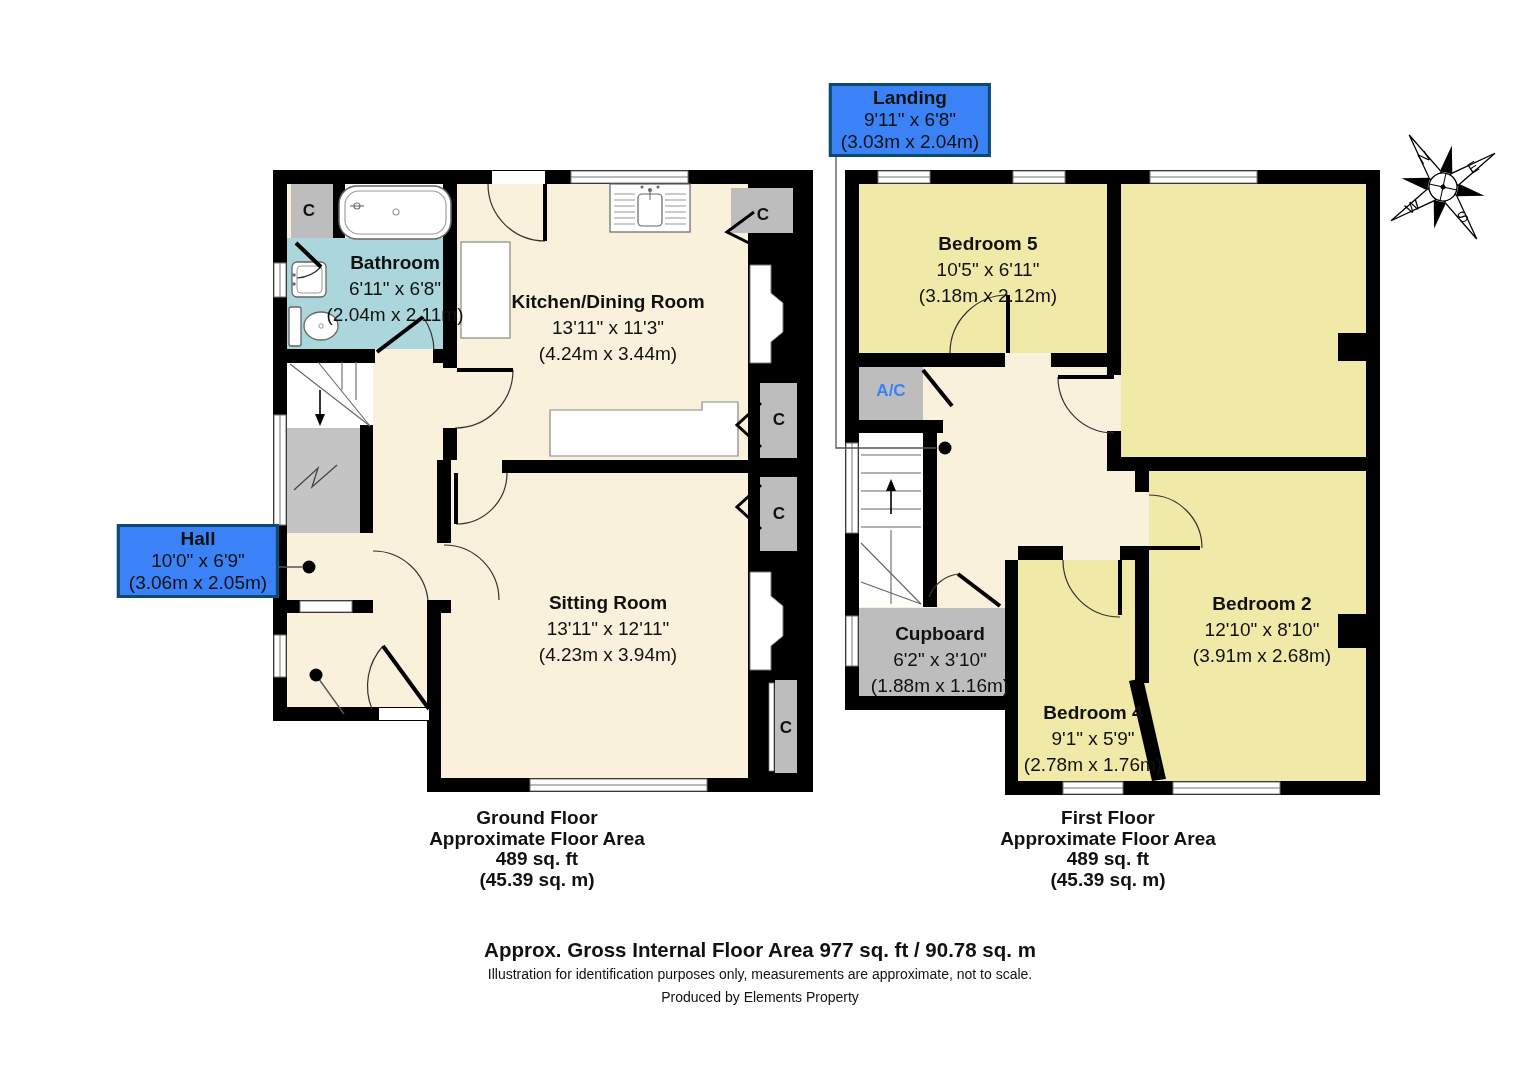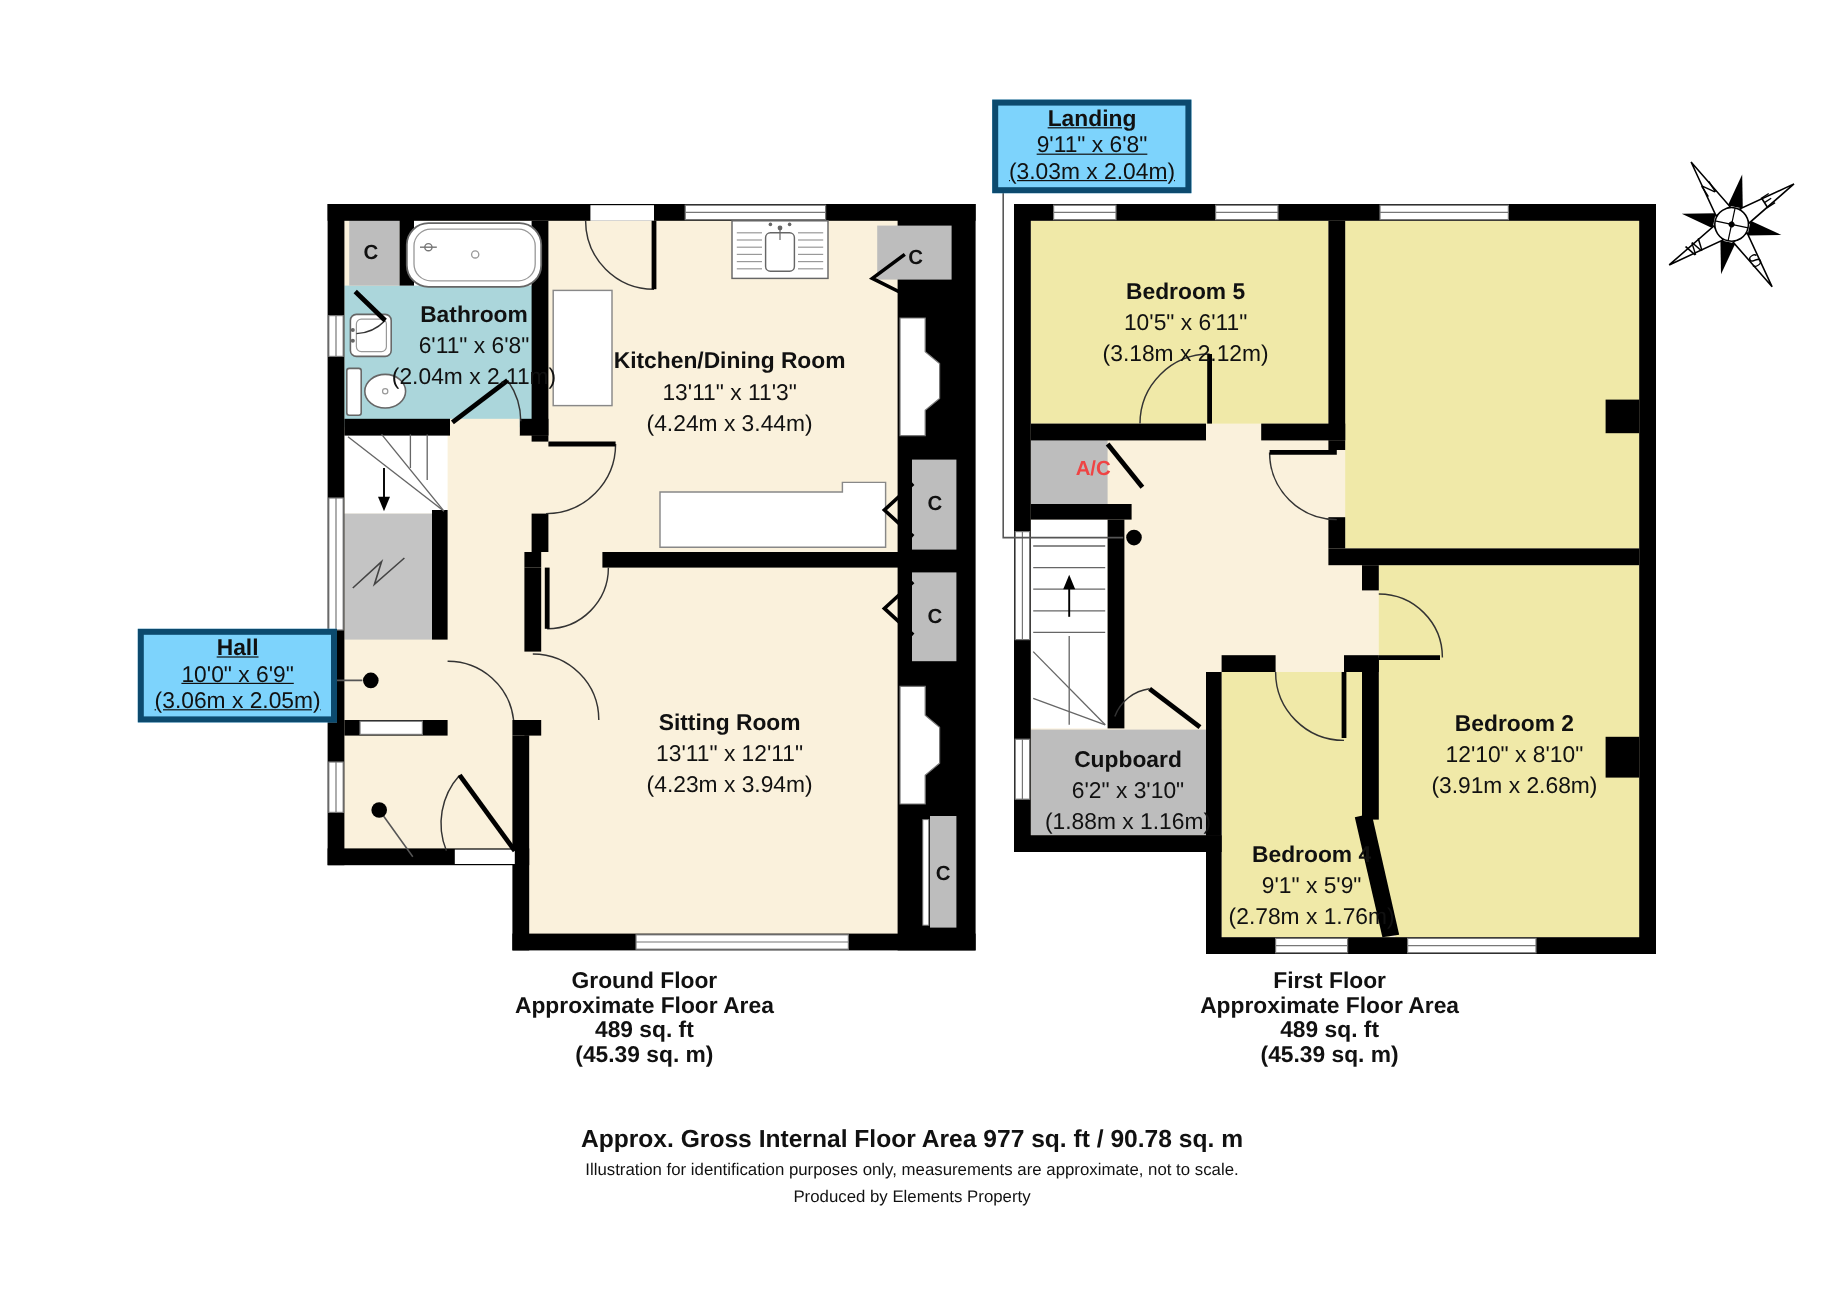--- a/index.html
+++ b/index.html
@@ -4,25 +4,25 @@
 <style>
   html,body{margin:0;padding:0;background:#fff;}
   #stage{
     position:relative;width:1528px;height:1080px;background:#fff;overflow:hidden;
     font-family:"Liberation Sans", sans-serif;color:#111;
   }
   #plan-svg{position:absolute;left:0;top:0;}
   .lbl{position:absolute;transform:translateX(-50%);text-align:center;
        font-size:19px;line-height:26px;white-space:nowrap;color:#111;}
   .lbl .nm{font-weight:bold;}
-  .boxed{background:#7dd3fc;border:5px solid #0c4a6e;padding:1px 9px;line-height:22px;z-index:5;text-decoration:underline;}
+  .boxed{background:#3b82f6;border:3px solid #0c4a6e;padding:1px 9px;line-height:22px;z-index:5;}
   .c-label{position:absolute;transform:translate(-50%,-50%);font-weight:bold;
        font-size:17px;color:#111;z-index:6;}
   .ac-label{position:absolute;transform:translate(-50%,-50%);font-weight:bold;
-       font-size:17px;color:#ef4444;z-index:6;margin-left:20px;}
+       font-size:17px;color:#3b82f6;z-index:6;}
   .ftitle{position:absolute;transform:translateX(-50%);text-align:center;
        font-weight:bold;font-size:19px;line-height:20.5px;white-space:nowrap;}
   .foot-big{position:absolute;transform:translateX(-50%);font-weight:bold;
        font-size:20.5px;white-space:nowrap;text-align:center;}
   .foot-small{position:absolute;transform:translateX(-50%);font-size:14px;white-space:nowrap;}
 </style>
 </head>
 <body>
 
 <div id="stage">

